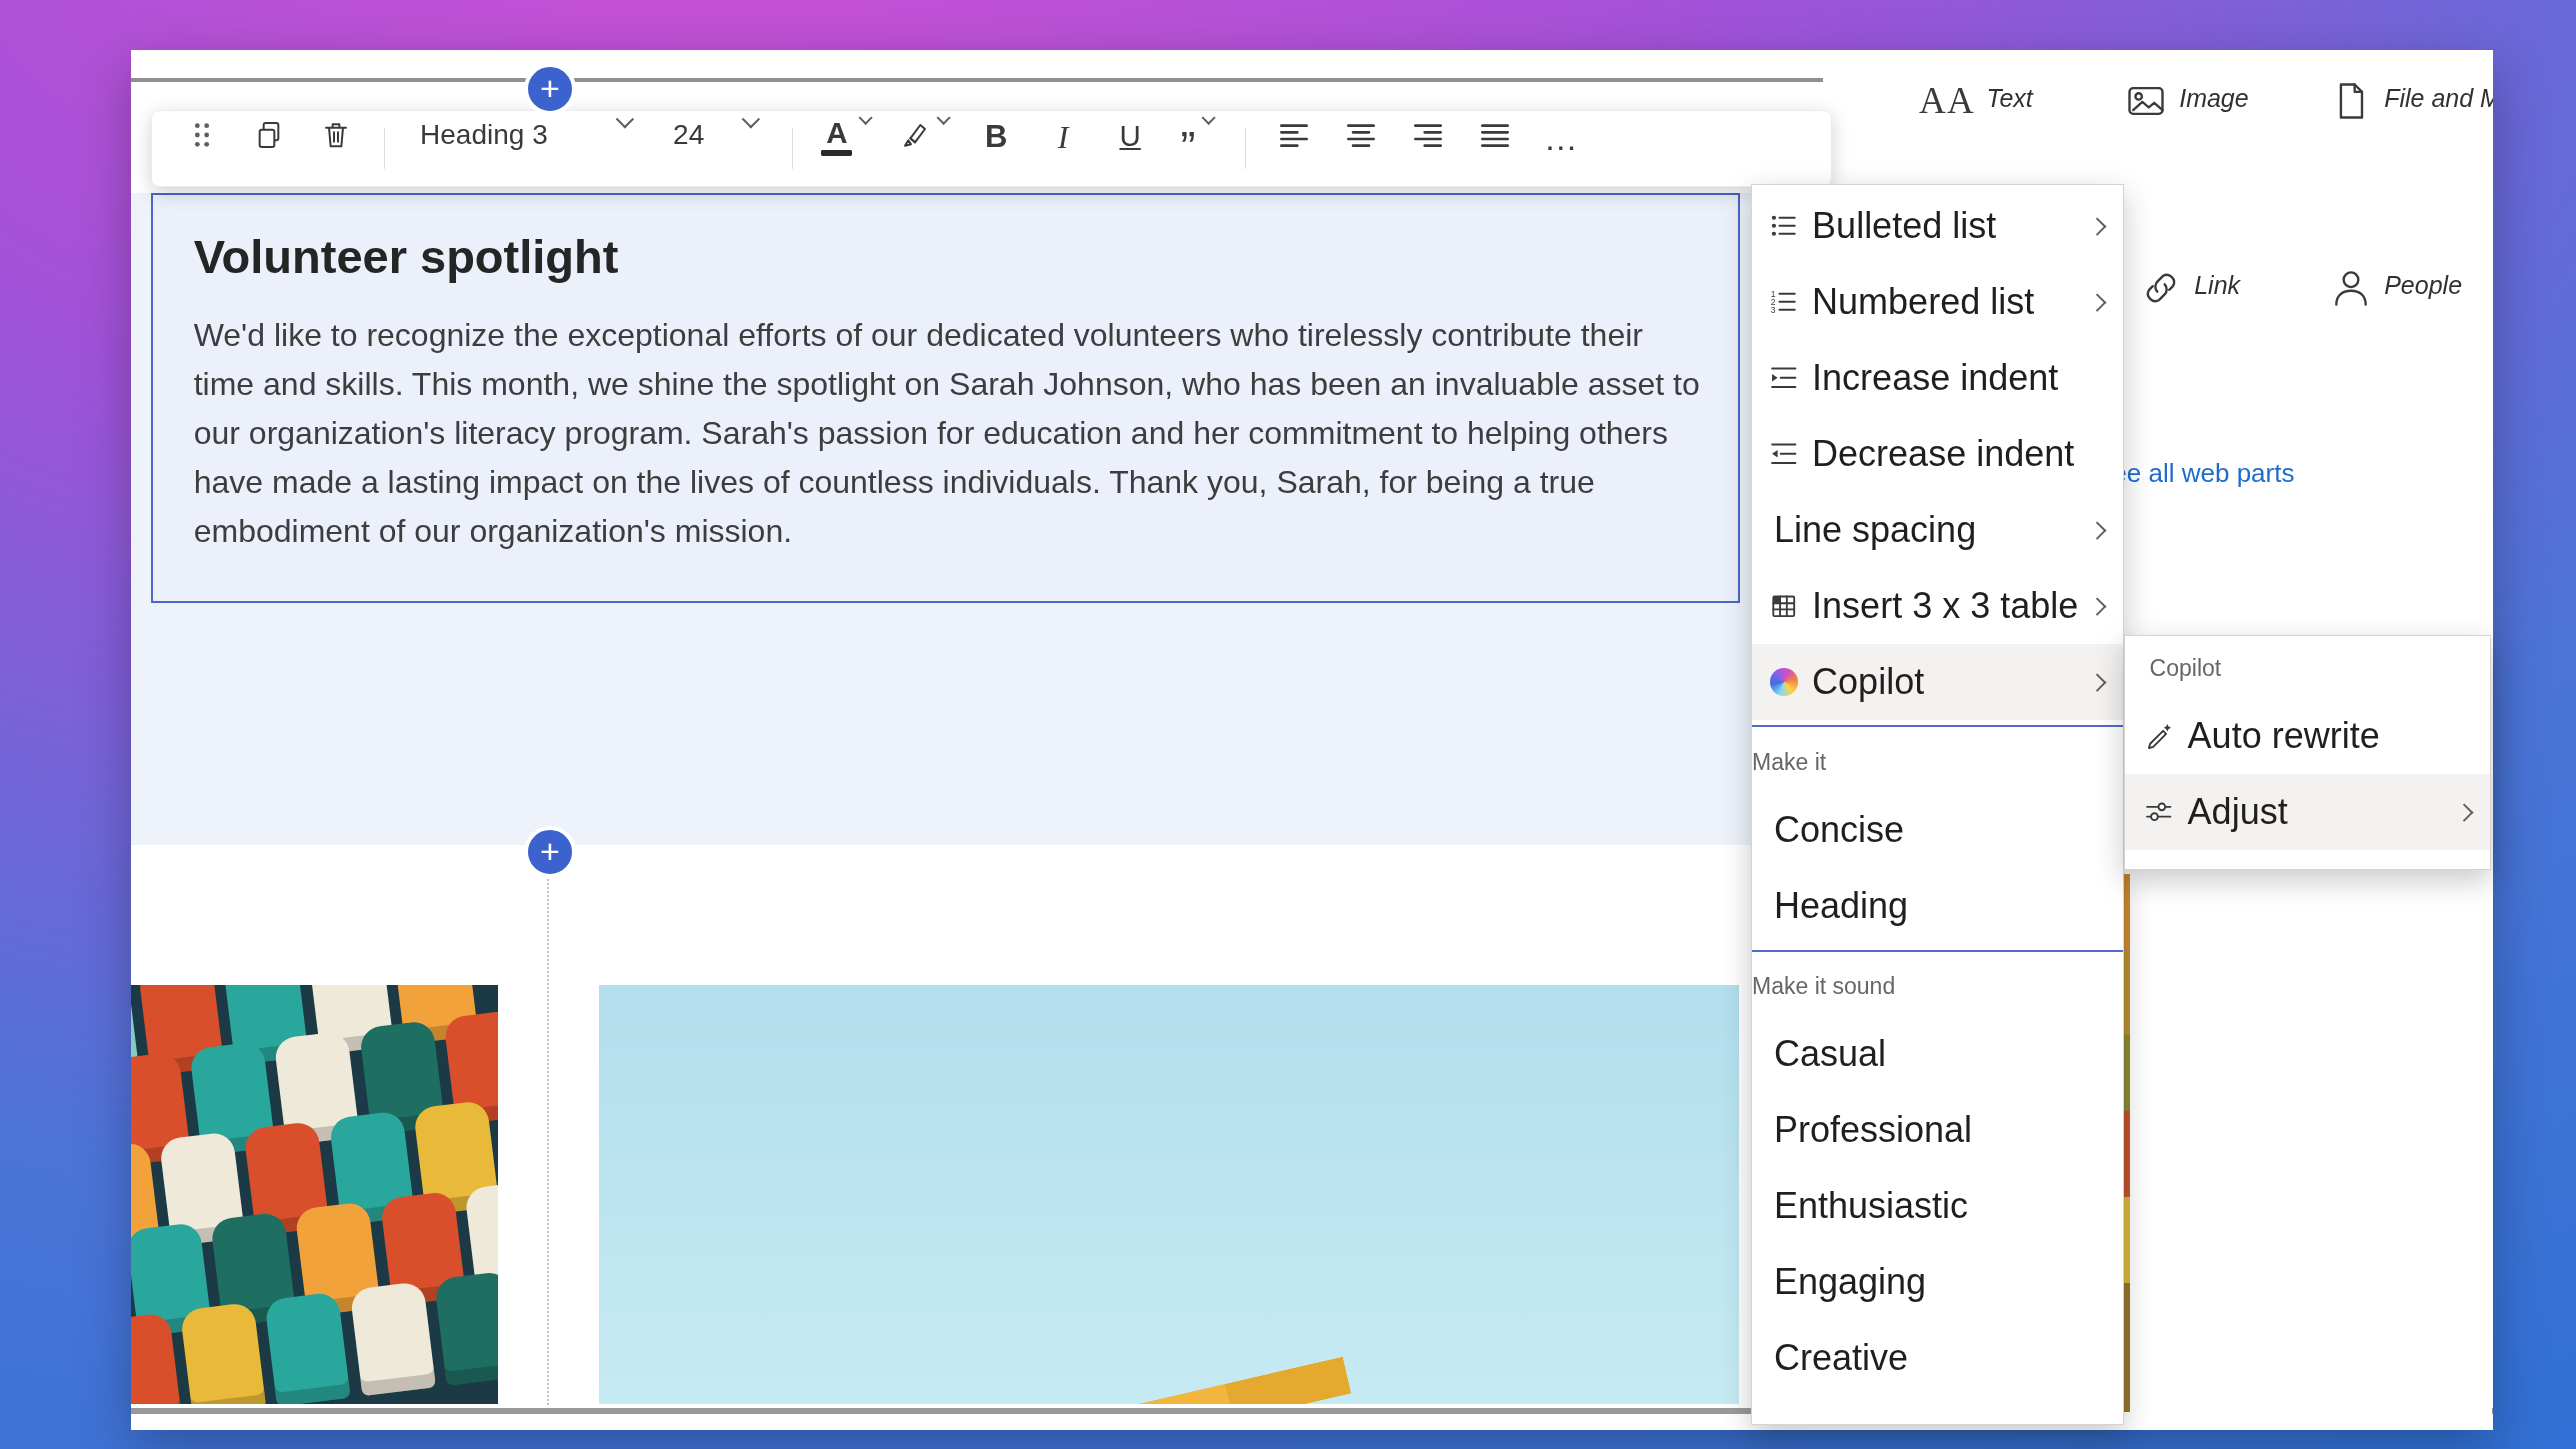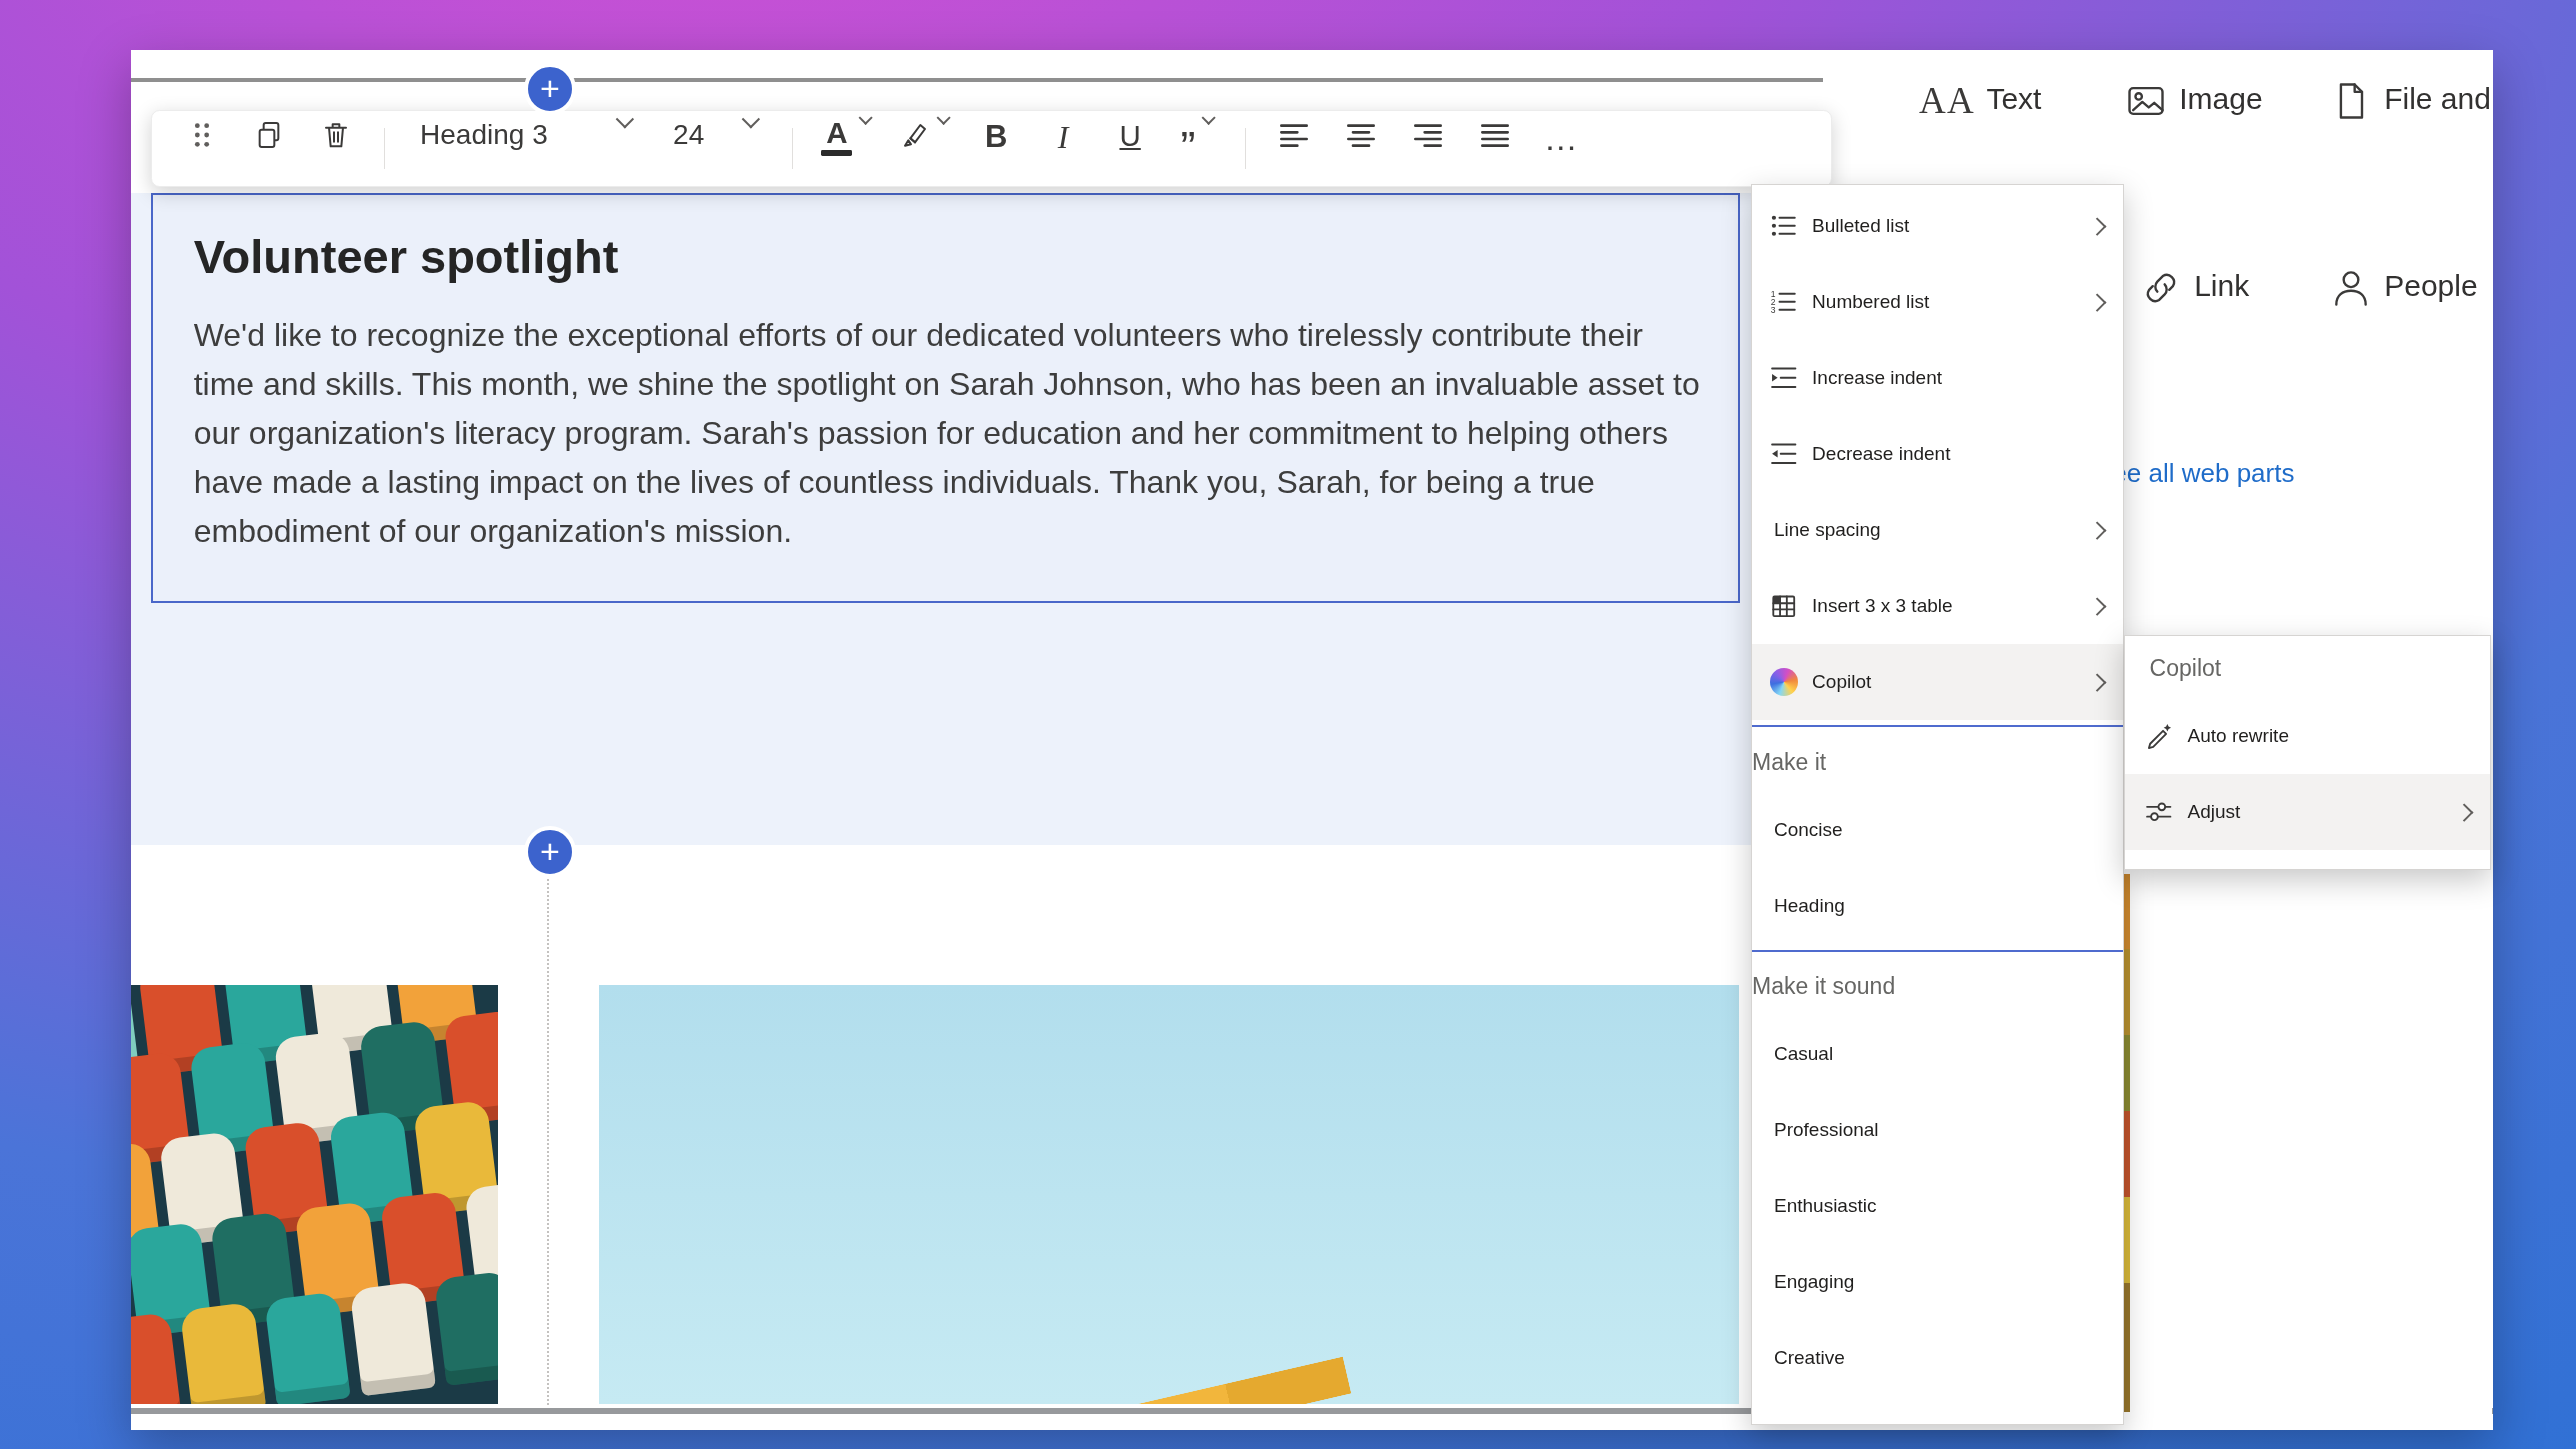--- a/index.html
+++ b/index.html
@@ -55,35 +55,35 @@
     background:linear-gradient(180deg,#b2deed 0%,#c6eaf3 100%);}
   .pencil{position:absolute;left:450px;bottom:-24px;width:302px;height:38px;transform:rotate(-13deg);
     background:linear-gradient(90deg,#35322e 0 6%,#e8c690 6% 16%,#f2b63c 16% 60%,#e5a92f 60% 100%);
     clip-path:polygon(0 50%,16% 0,100% 0,100% 100%,16% 100%);}
 
   
   .panel{position:absolute;left:1729px;top:0;width:632px;height:1380px;background:#ffffff;}
   .wp{position:absolute;width:183px;display:flex;flex-direction:row;align-items:center;gap:11.2px;cursor:pointer;}
   .wp .wpicon{height:49px;display:flex;align-items:flex-end;justify-content:center;}
   .wp .wpicon svg{width:44px;height:44px;stroke:#3b3a39;stroke-width:2.6;fill:none;stroke-linecap:round;stroke-linejoin:round;}
-  .wp .wplabel{font-size:30px;color:#323130;white-space:nowrap;}
+  .wp .wplabel{font-size:25px;color:#323130;white-space:nowrap;font-style:italic;}
   .aa{font-family:"Liberation Serif",serif;color:#3b3a39;font-size:37px;line-height:44px;letter-spacing:1.4px;}
   .see-all{position:absolute;left:235px;top:408px;font-size:26px;color:#1f6cc9;white-space:nowrap;cursor:pointer;}
 
   
   .peek-strip{position:absolute;left:2116px;top:874px;width:14px;height:538px;z-index:6;
     background:linear-gradient(to bottom,#cf8a2f 0 14%,#b8912f 14% 30%,#8a8a32 30% 44%,#c2542c 44% 60%,#d8b93a 60% 76%,#97762c 76% 100%);}
 
   
   .menu{position:absolute;left:1751px;top:184px;width:373px;height:1241px;box-sizing:border-box;background:#fff;
     border:0.7px solid #d6d4d2;box-shadow:0 9.8px 28px rgba(0,0,0,.22);z-index:10;padding-top:2.8px;}
   .mi{height:76px;display:flex;align-items:center;padding-right:19.7px;cursor:pointer;}
   .mi .ic{width:32px;margin-left:15.5px;display:flex;justify-content:center;flex:none;}
   .mi .ic svg{width:29.5px;height:29.5px;stroke:#3b3a39;stroke-width:3;fill:none;stroke-linecap:round;stroke-linejoin:round;}
-  .mi .lbl{margin-left:12.6px;font-size:19px;color:#201f1e;flex:1;white-space:nowrap;}
+  .mi .lbl{margin-left:12.6px;font-size:36px;color:#201f1e;flex:1;white-space:nowrap;}
   .mi.noicon .lbl{margin-left:22px;}
   .mi.hl{background:#f3f2f1;}
   .mdivider{height:2.1px;background:#4f6bce;margin:5.6px 0;}
   .mheader{height:59px;display:flex;align-items:center;font-size:23px;color:#666664;}
   .copilot-icon{width:28px;height:28px;border-radius:50%;
     background:conic-gradient(from 200deg,#83d7f5,#3e6fe0,#8a5fe8,#d44fc4,#f0883d,#ffd24d,#83d7f5);}
 
   
   .submenu{position:absolute;left:2124px;top:635px;width:367px;height:235px;box-sizing:border-box;background:#fff;
     border:0.7px solid #d6d4d2;box-shadow:0 9.8px 28px rgba(0,0,0,.22);z-index:11;padding-top:2.8px;}

